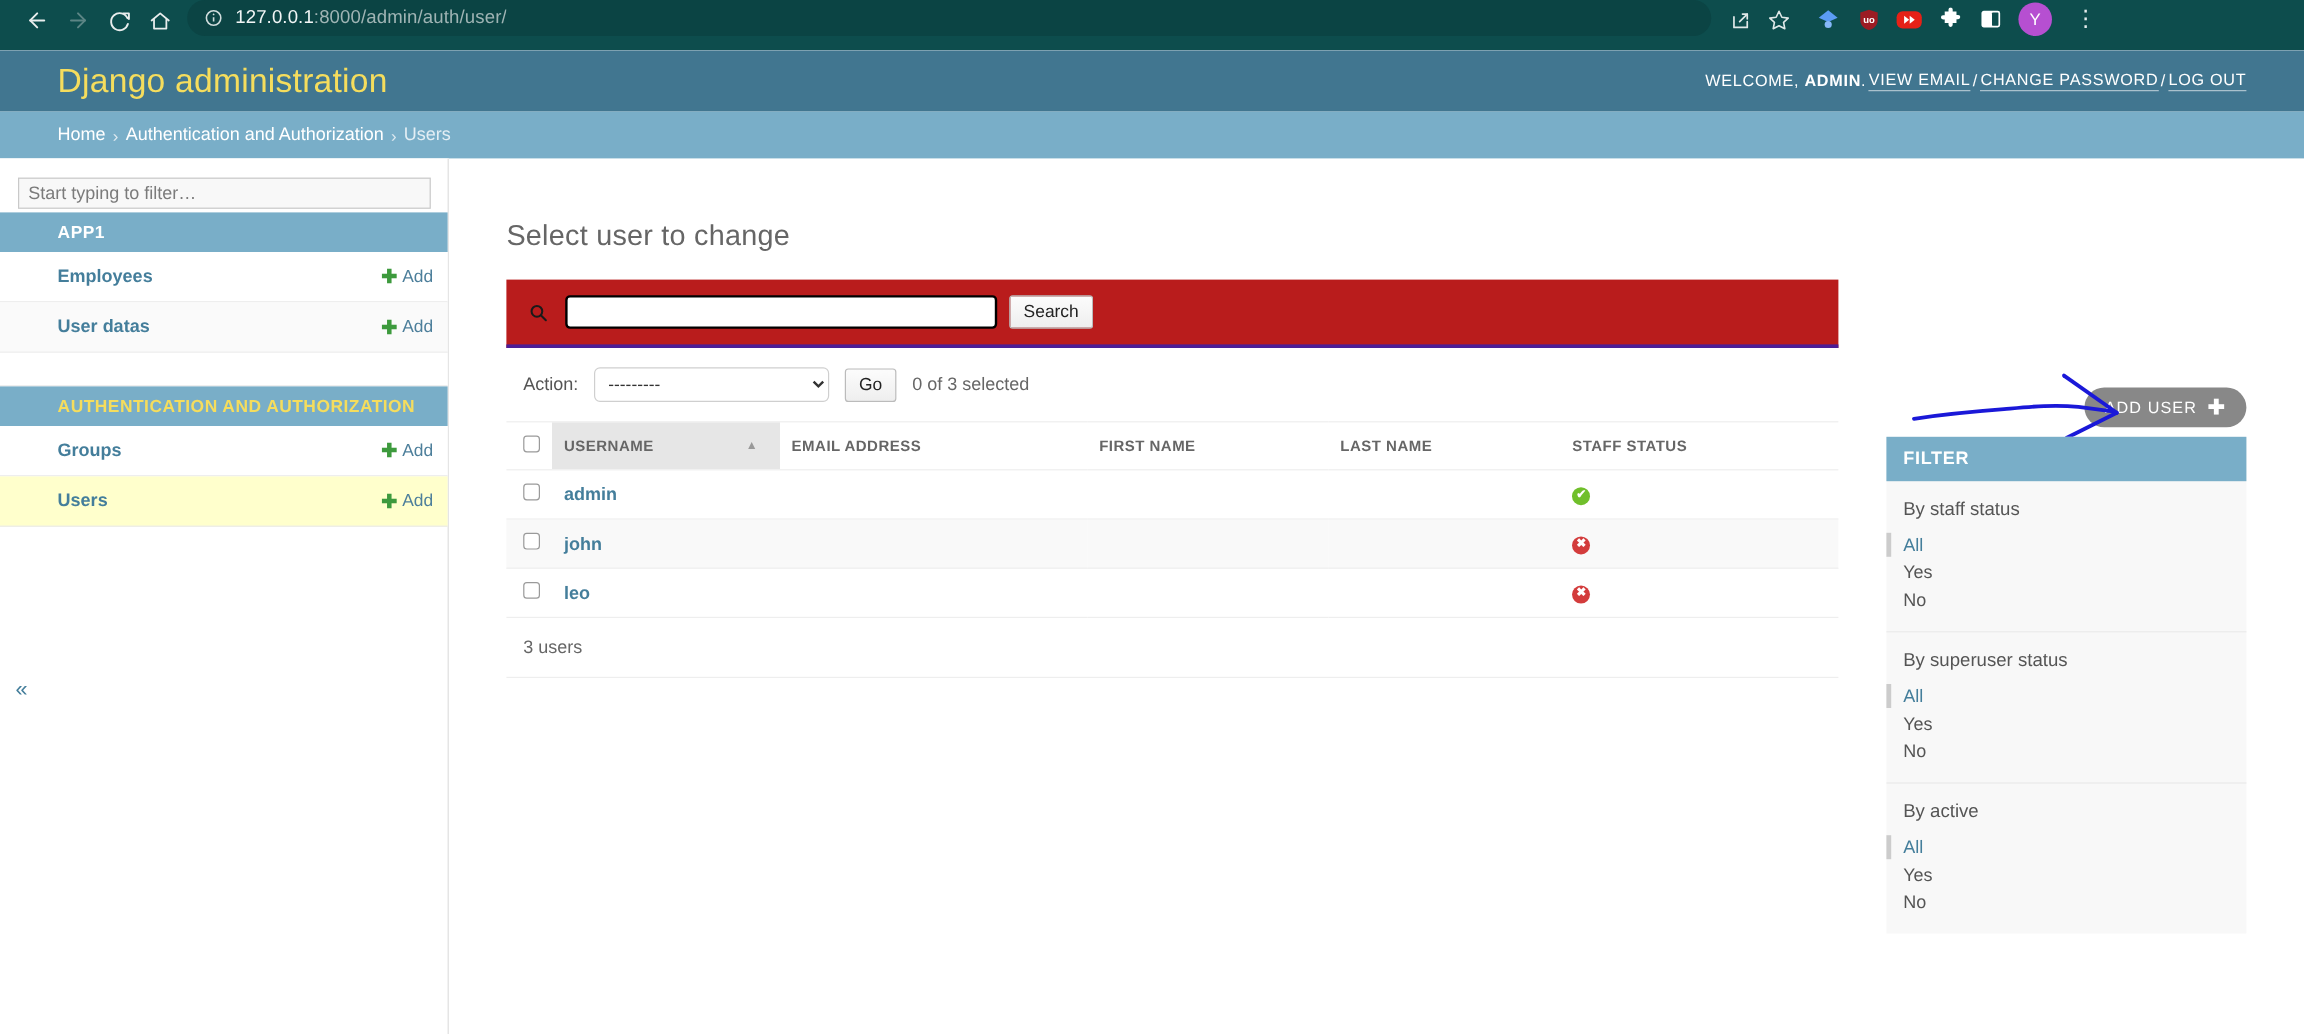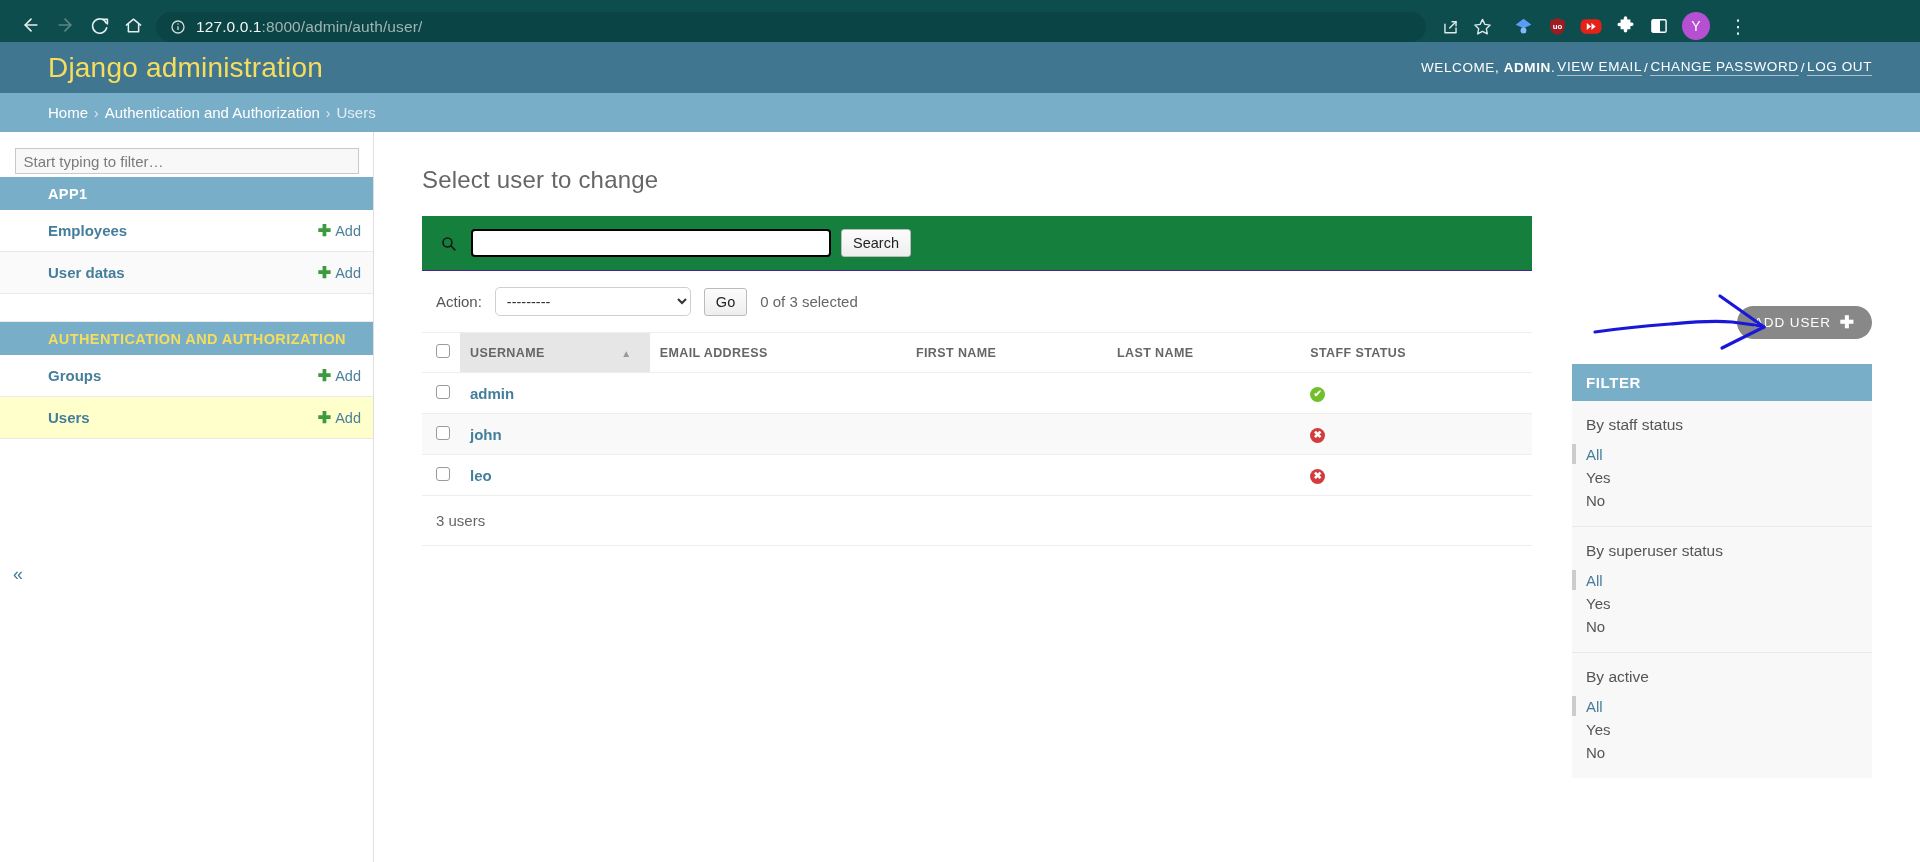--- a/index.html
+++ b/index.html
@@ -8,21 +8,21 @@
     font-family: "Liberation Sans", sans-serif;
     background: #fff;
     overflow: hidden;
   }
 
   
   #browser-chrome {
     height: 42px;
     background: #0d4d4d;
     display: flex;
-    align-items: flex-end;
+    align-items: flex-start;
     padding: 0 14px;
     gap: 0;
   }
   .nav-btn {
     width: 34px; height: 34px;
     display: flex; align-items: center; justify-content: center;
     border-radius: 50%;
     color: #e8eded;
     flex: 0 0 auto;
   }
@@ -192,20 +192,21 @@
     font-size: 18px;
     line-height: 1;
     display: flex; align-items: center; justify-content: center;
   }
 
   
   #content {
     flex: 1 1 auto;
     padding: 22px 0 0 48px;
     position: relative;
+    margin-top: 17px;
   }
   #content-title {
     font-size: 24px;
     font-weight: 300;
     color: #666;
     margin: 12px 0 22px 0;
     letter-spacing: .2px;
   }
 
   #object-tools {
@@ -233,22 +234,22 @@
     right: 118px;
     top: 158px;
     pointer-events: none;
   }
 
   #changelist {
     width: 1110px;
     background: #fff;
   }
   #toolbar {
-    background: #15803d;
-    border-bottom: 1px solid #4c1d95;
+    background: #b91c1c;
+    border-bottom: 3px solid #4c1d95;
     padding: 13px 14px;
     display: flex;
     align-items: center;
     gap: 10px;
   }
   #search-icon-wrap { color: #1a1a1a; display: flex; align-items: center; padding: 0 4px; }
   #searchbar {
     width: 360px;
     height: 28px;
     border: 2px solid #000;

